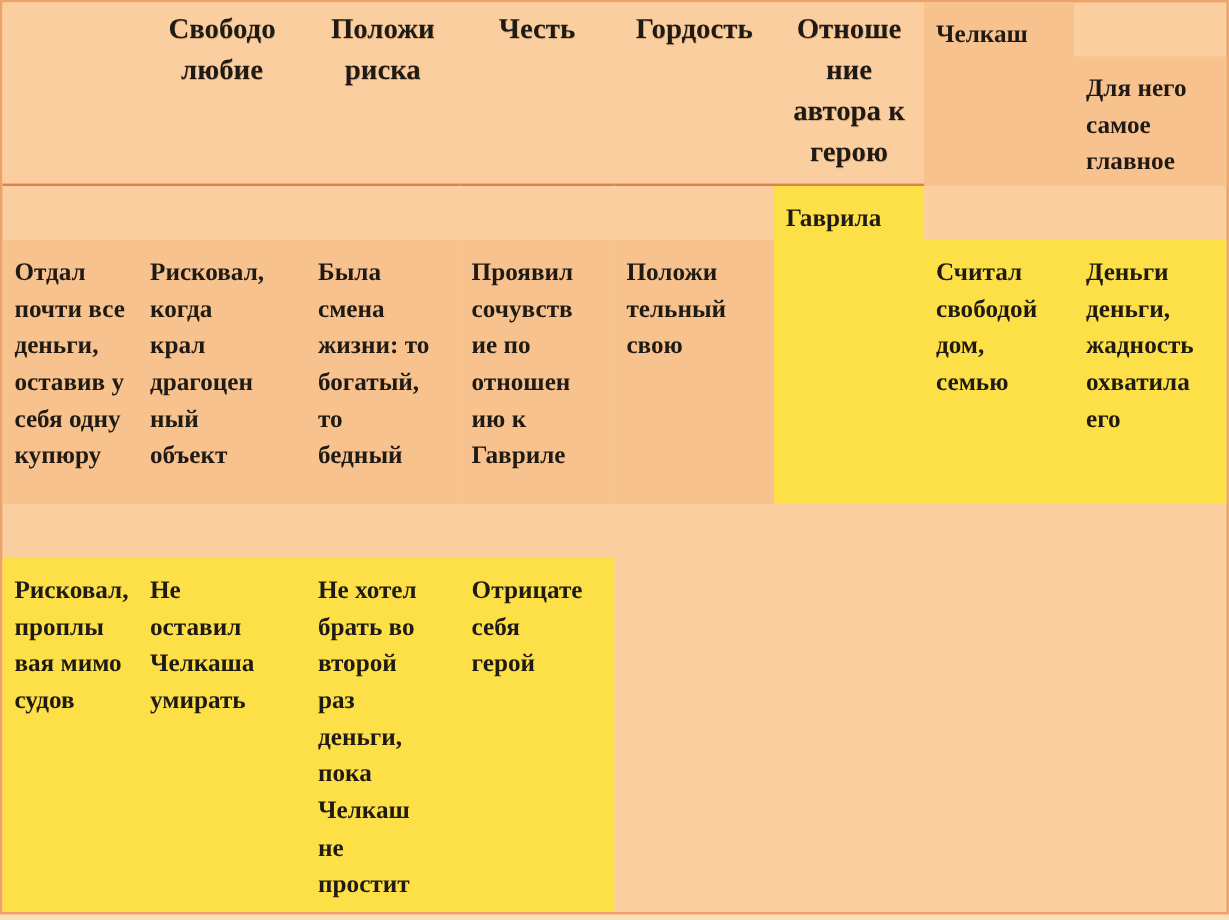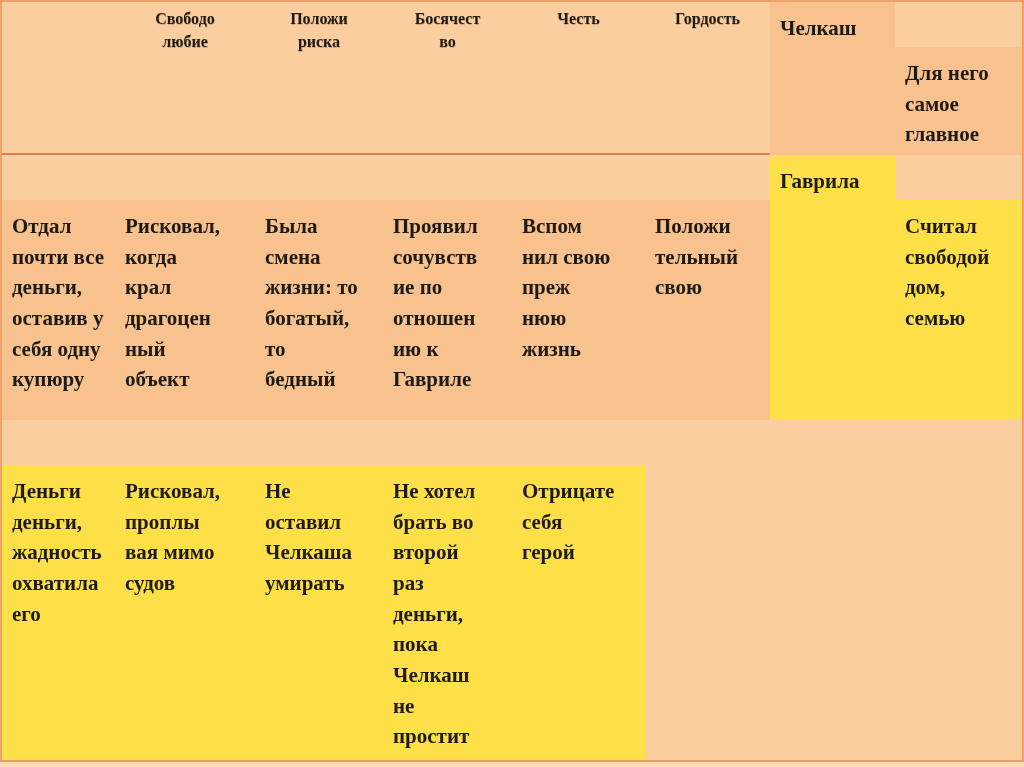--- a/index.html
+++ b/index.html
@@ -30,21 +30,21 @@
     box-sizing: border-box;
     color: #1F1B14;
     white-space: pre-line;
     overflow: hidden;
     font-weight: bold;
   }
   .head {
     background: #FBCE9F;
     border-bottom: 2px solid #DF8050;
     font-weight: bold;
-    font-size: 16px;
+    font-size: 24px;
     line-height: 1.42;
     text-align: center;
     padding: 6px 4px 0 4px;
     text-shadow: 0.5px 0.8px 0 rgba(90,50,10,0.25);
   }
   .row1 { background: #F8C28E; }
   .row2 { background: #fde047; }
   .body-cell {
     font-size: 21px;
     line-height: 1.46;
@@ -61,24 +61,26 @@
 <body>
 
 <div class="slide">
   <div class="char-table">
 
     <div class="cell head"></div>
     <div class="cell head">Свободо
 любие</div>
     <div class="cell head">Положи
 риска</div>
-    <div class="cell head">Босячест
-во</div>
     <div class="cell head">Честь</div>
     <div class="cell head">Гордость</div>
+    <div class="cell head">Отноше
+ние
+автора к
+герою</div>
 
     <div class="cell row1 name-cell">Челкаш</div>
     <div class="cell row1 body-cell">Для него
 самое
 главное
 свобода</div>
     <div class="cell row1 body-cell">Отдал
 почти все
 деньги,
 оставив у
@@ -95,25 +97,20 @@
 жизни: то
 богатый,
 то
 бедный</div>
     <div class="cell row1 body-cell">Проявил
 сочувств
 ие по
 отношен
 ию к
 Гавриле</div>
-    <div class="cell row1 body-cell">Вспом
-нил свою
-преж
-нюю
-жизнь</div>
     <div class="cell row1 body-cell">Положи
 тельный
 свою</div>
 
     <div class="cell row2 name-cell">Гаврила</div>
     <div class="cell row2 body-cell">Считал
 свободой
 дом,
 семью</div>
     <div class="cell row2 body-cell">Деньги

